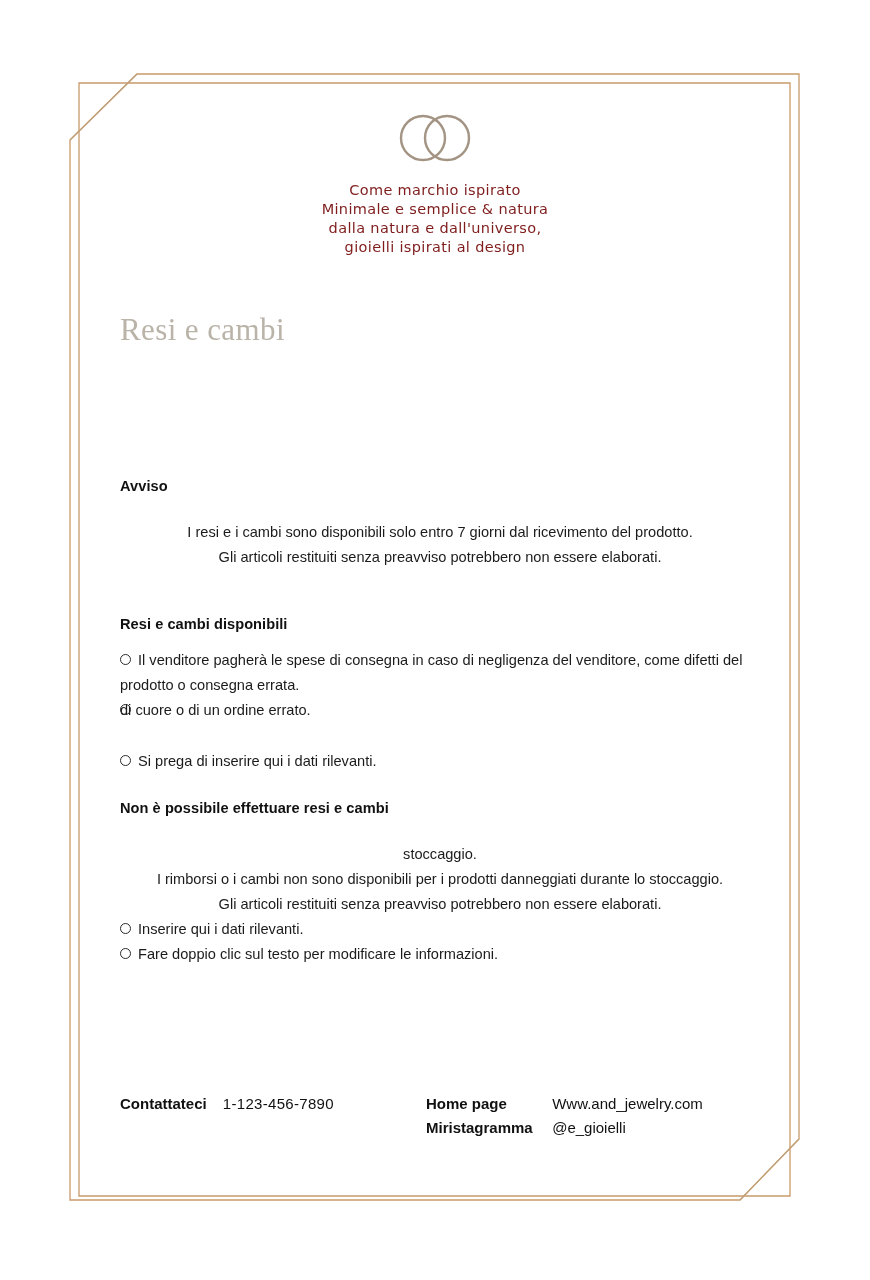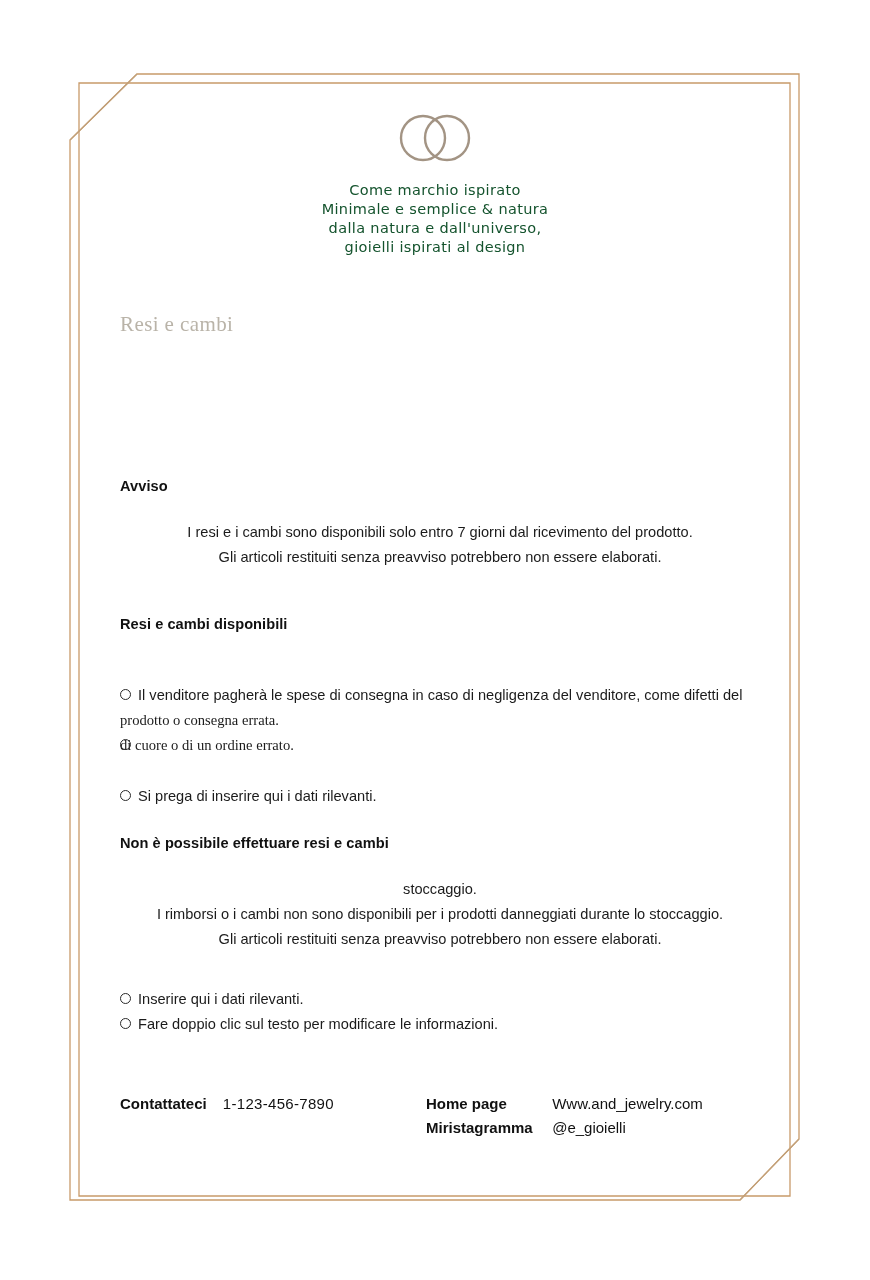--- a/index.html
+++ b/index.html
@@ -42,35 +42,35 @@
     text-align: center;
   }
   .brand-logo {
     display: block;
     margin: 0 auto;
     width: 96px;
     height: 60px;
   }
   .brand-tagline {
     margin-top: 13px;
-    color: #14532d;
+    color: #7f1d1d;
     font-size: 14.5px;
     line-height: 19px;
     letter-spacing: 0.35px;
     font-family: "DejaVu Sans", sans-serif;
   }
   .brand-tagline div { white-space: pre; }
 
   
   .doc-title {
     position: absolute;
     left: 120px;
     top: 312px;
     font-family: "Liberation Serif", serif;
-    font-size: 21px;
+    font-size: 31px;
     color: #b9b3a8;
     letter-spacing: 0.4px;
   }
 
   
   .content {
     position: absolute;
     left: 120px;
     top: 478px;
     width: 640px;
@@ -82,38 +82,38 @@
     font-size: 14.6px;
     color: #111111;
     letter-spacing: 0.05px;
   }
   .para {
     line-height: 25px;
     text-align: center;
   }
   .para div { white-space: nowrap; }
 
-  .bullets { line-height: 25px; margin-top: 35px; }
+  .bullets { line-height: 25px; }
   .bullet {
     display: block;
     position: relative;
     padding-left: 18px;
     line-height: 25px;
   }
   .bullet .radio-icon {
     position: absolute;
     left: 0;
     top: 6px;
     width: 11px;
     height: 11px;
     border: 1.2px solid #2a2a2a;
     border-radius: 50%;
     box-sizing: border-box;
   }
-  .cont-line { line-height: 25px; font-family: Liberation Serif, serif; }
+  .cont-line { line-height: 25px; }
 
   .gap-sm { height: 16px; }
   .gap-md { height: 26px; }
   .gap-lg { height: 46px; }
 
   
   .footer {
     position: absolute;
     left: 120px;
     top: 1092px;

